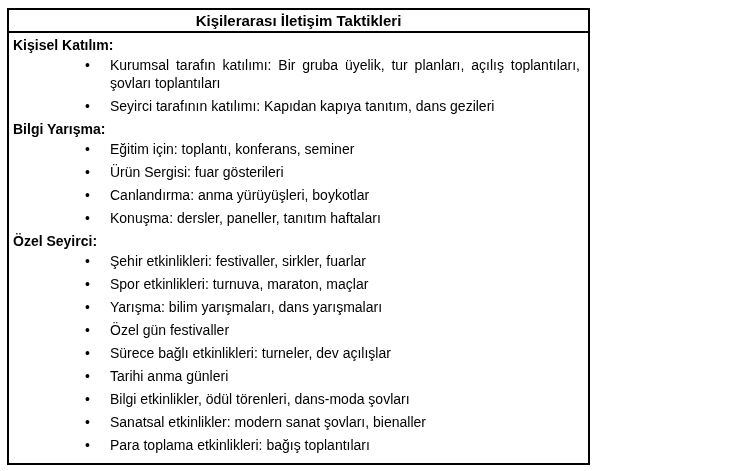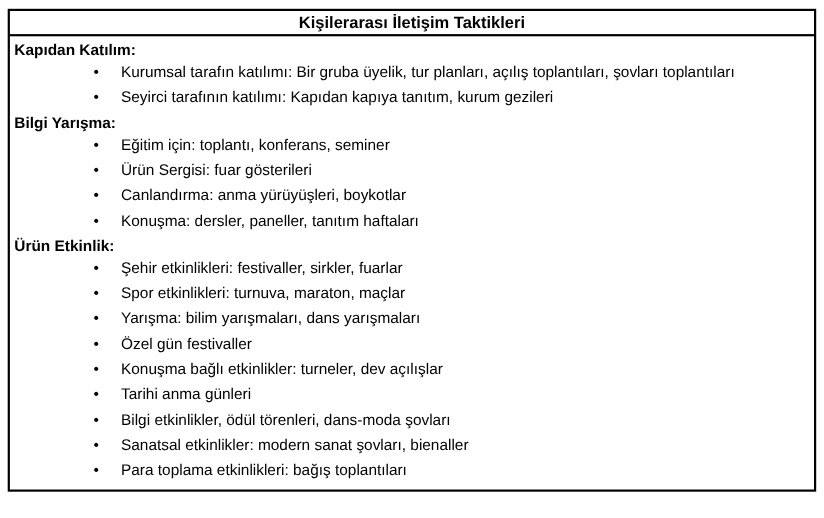--- a/index.html
+++ b/index.html
@@ -6,21 +6,21 @@
   html, body { background: #ffffff; }
   body {
     width: 749px;
     height: 471px;
     font-family: "Liberation Sans", "DejaVu Sans", sans-serif;
     color: #000000;
     overflow: hidden;
   }
   .page { padding: 8px 7px 0 7px; }
   .tbl {
-    width: 735px;
+    width: 583px;
     border: 2px solid #000000;
     background: #ffffff;
   }
   .title-row {
     border-bottom: 2px solid #000000;
     text-align: center;
     font-weight: bold;
     font-size: 15px;
     line-height: 19px;
     padding: 1px 4px;
@@ -53,29 +53,29 @@
 <body>
 
 <div class="page">
   <div class="tbl">
 
     <div class="title-row">Kişilerarası İletişim Taktikleri</div>
 
     <div class="body-cell">
 
       <div class="section">
-        <div class="heading">Kapıdan Katılım:</div>
+        <div class="heading">Kişisel Katılım:</div>
         <ul class="items">
           <li class="item justify">
             <span class="bullet">•</span>
             <span>Kurumsal tarafın katılımı: Bir gruba üyelik, tur planları, açılış toplantıları, şovları toplantıları</span>
           </li>
           <li class="item">
             <span class="bullet">•</span>
-            <span>Seyirci tarafının katılımı: Kapıdan kapıya tanıtım, kurum gezileri</span>
+            <span>Seyirci tarafının katılımı: Kapıdan kapıya tanıtım, dans gezileri</span>
           </li>
         </ul>
       </div>
 
       <div class="section">
         <div class="heading">Bilgi Yarışma:</div>
         <ul class="items">
           <li class="item">
             <span class="bullet">•</span>
             <span>Eğitim için: toplantı, konferans, seminer</span>
@@ -89,41 +89,41 @@
             <span>Canlandırma: anma yürüyüşleri, boykotlar</span>
           </li>
           <li class="item">
             <span class="bullet">•</span>
             <span>Konuşma: dersler, paneller, tanıtım haftaları</span>
           </li>
         </ul>
       </div>
 
       <div class="section">
-        <div class="heading">Ürün Etkinlik:</div>
+        <div class="heading">Özel Seyirci:</div>
         <ul class="items">
           <li class="item">
             <span class="bullet">•</span>
             <span>Şehir etkinlikleri: festivaller, sirkler, fuarlar</span>
           </li>
           <li class="item">
             <span class="bullet">•</span>
             <span>Spor etkinlikleri: turnuva, maraton, maçlar</span>
           </li>
           <li class="item">
             <span class="bullet">•</span>
             <span>Yarışma: bilim yarışmaları, dans yarışmaları</span>
           </li>
           <li class="item">
             <span class="bullet">•</span>
             <span>Özel gün festivaller</span>
           </li>
           <li class="item">
             <span class="bullet">•</span>
-            <span>Konuşma bağlı etkinlikler: turneler, dev açılışlar</span>
+            <span>Sürece bağlı etkinlikleri: turneler, dev açılışlar</span>
           </li>
           <li class="item">
             <span class="bullet">•</span>
             <span>Tarihi anma günleri</span>
           </li>
           <li class="item">
             <span class="bullet">•</span>
             <span>Bilgi etkinlikler, ödül törenleri, dans-moda şovları</span>
           </li>
           <li class="item">

